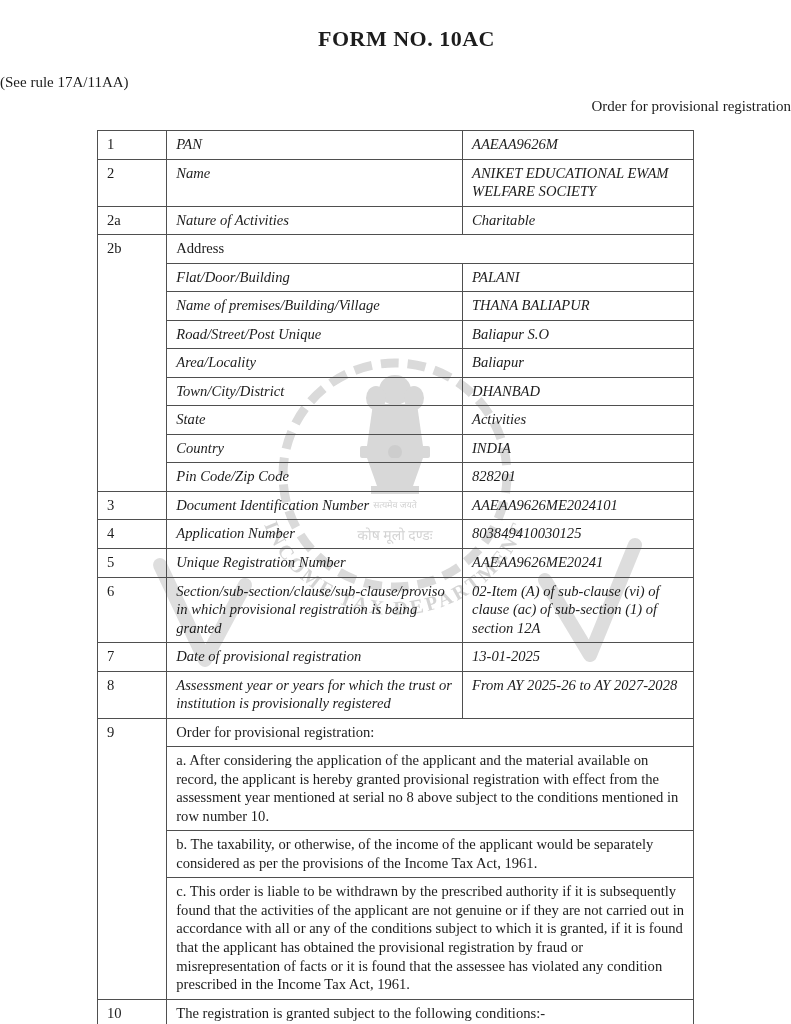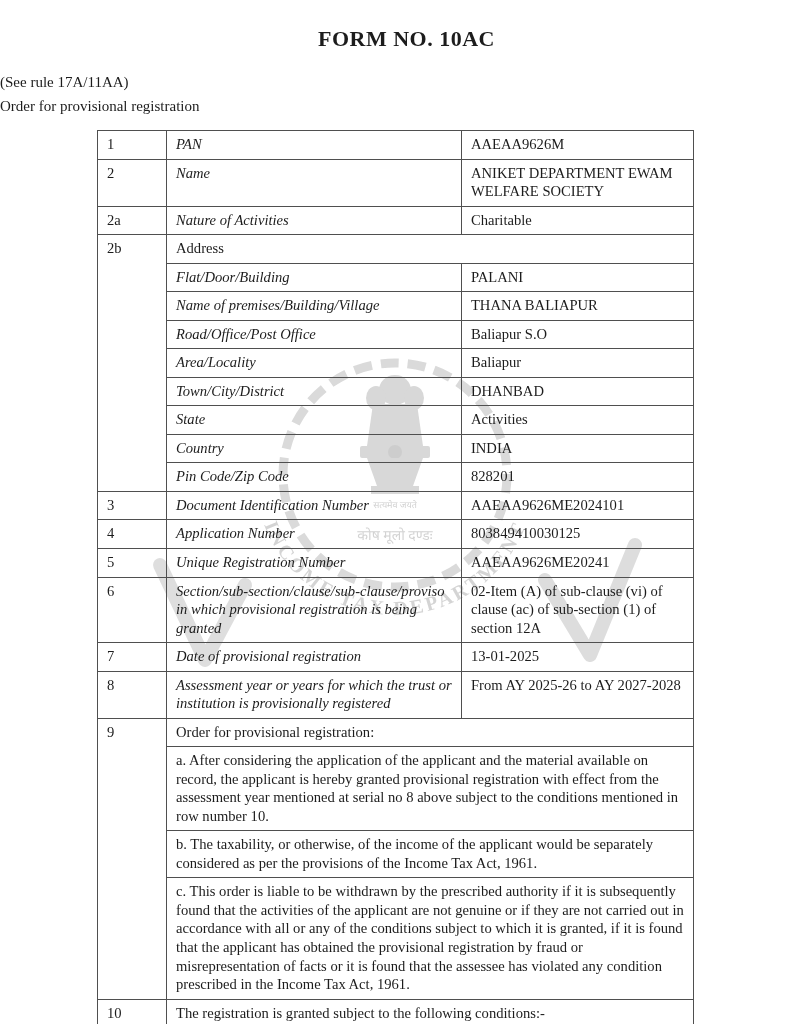--- a/index.html
+++ b/index.html
@@ -19,21 +19,21 @@
     letter-spacing:.5px;
     padding-left:22px;
   }
   .doc-subtitle{
     margin:22px 0 0 0;
     text-align:left;
     font-size:15px;
   }
   .doc-orderline{
     margin:7px 0 0 0;
-    text-align:left;
+    text-align:right;
     font-size:15px;
   }
   .watermark{
     position:absolute;
     left:145px;top:330px;
     width:520px;height:360px;
     z-index:0;
     pointer-events:none;
   }
   table.form{
@@ -46,21 +46,21 @@
   table.form td{
     border:1px solid #4f4f4f;
     vertical-align:top;
     padding:4px 8px 5px 9px;
     font-size:14.6px;
     line-height:1.27;
     background:transparent;
   }
   td.c-num{width:60px;}
   td.c-label{width:308px;font-style:italic;}
-  td.c-value{width:229px;}
+  td.c-value{width:229px;font-style:italic;}
   td.para{padding:6px 8px 7px 9px;}
 </style>
 </head>
 <body>
 
 <div class="page">
 
   <svg class="watermark" viewBox="0 0 520 360" xmlns="http://www.w3.org/2000/svg" aria-hidden="true">
     <g opacity="0.9">
 
@@ -96,41 +96,41 @@
   <table class="form">
     <tbody>
       <tr>
         <td class="c-num">1</td>
         <td class="c-label">PAN</td>
         <td class="c-value">AAEAA9626M</td>
       </tr>
       <tr>
         <td class="c-num">2</td>
         <td class="c-label">Name</td>
-        <td class="c-value">ANIKET DEPARTMENT EWAM WELFARE SOCIETY</td>
+        <td class="c-value">ANIKET EDUCATIONAL EWAM WELFARE SOCIETY</td>
       </tr>
       <tr>
         <td class="c-num">2a</td>
         <td class="c-label">Nature of Activities</td>
         <td class="c-value">Charitable</td>
       </tr>
       <tr>
         <td class="c-num" rowspan="9">2b</td>
         <td colspan="2">Address</td>
       </tr>
       <tr>
         <td class="c-label">Flat/Door/Building</td>
         <td class="c-value">PALANI</td>
       </tr>
       <tr>
         <td class="c-label">Name of premises/Building/Village</td>
         <td class="c-value">THANA BALIAPUR</td>
       </tr>
       <tr>
-        <td class="c-label">Road/Office/Post Office</td>
+        <td class="c-label">Road/Street/Post Unique</td>
         <td class="c-value">Baliapur S.O</td>
       </tr>
       <tr>
         <td class="c-label">Area/Locality</td>
         <td class="c-value">Baliapur</td>
       </tr>
       <tr>
         <td class="c-label">Town/City/District</td>
         <td class="c-value">DHANBAD</td>
       </tr>

